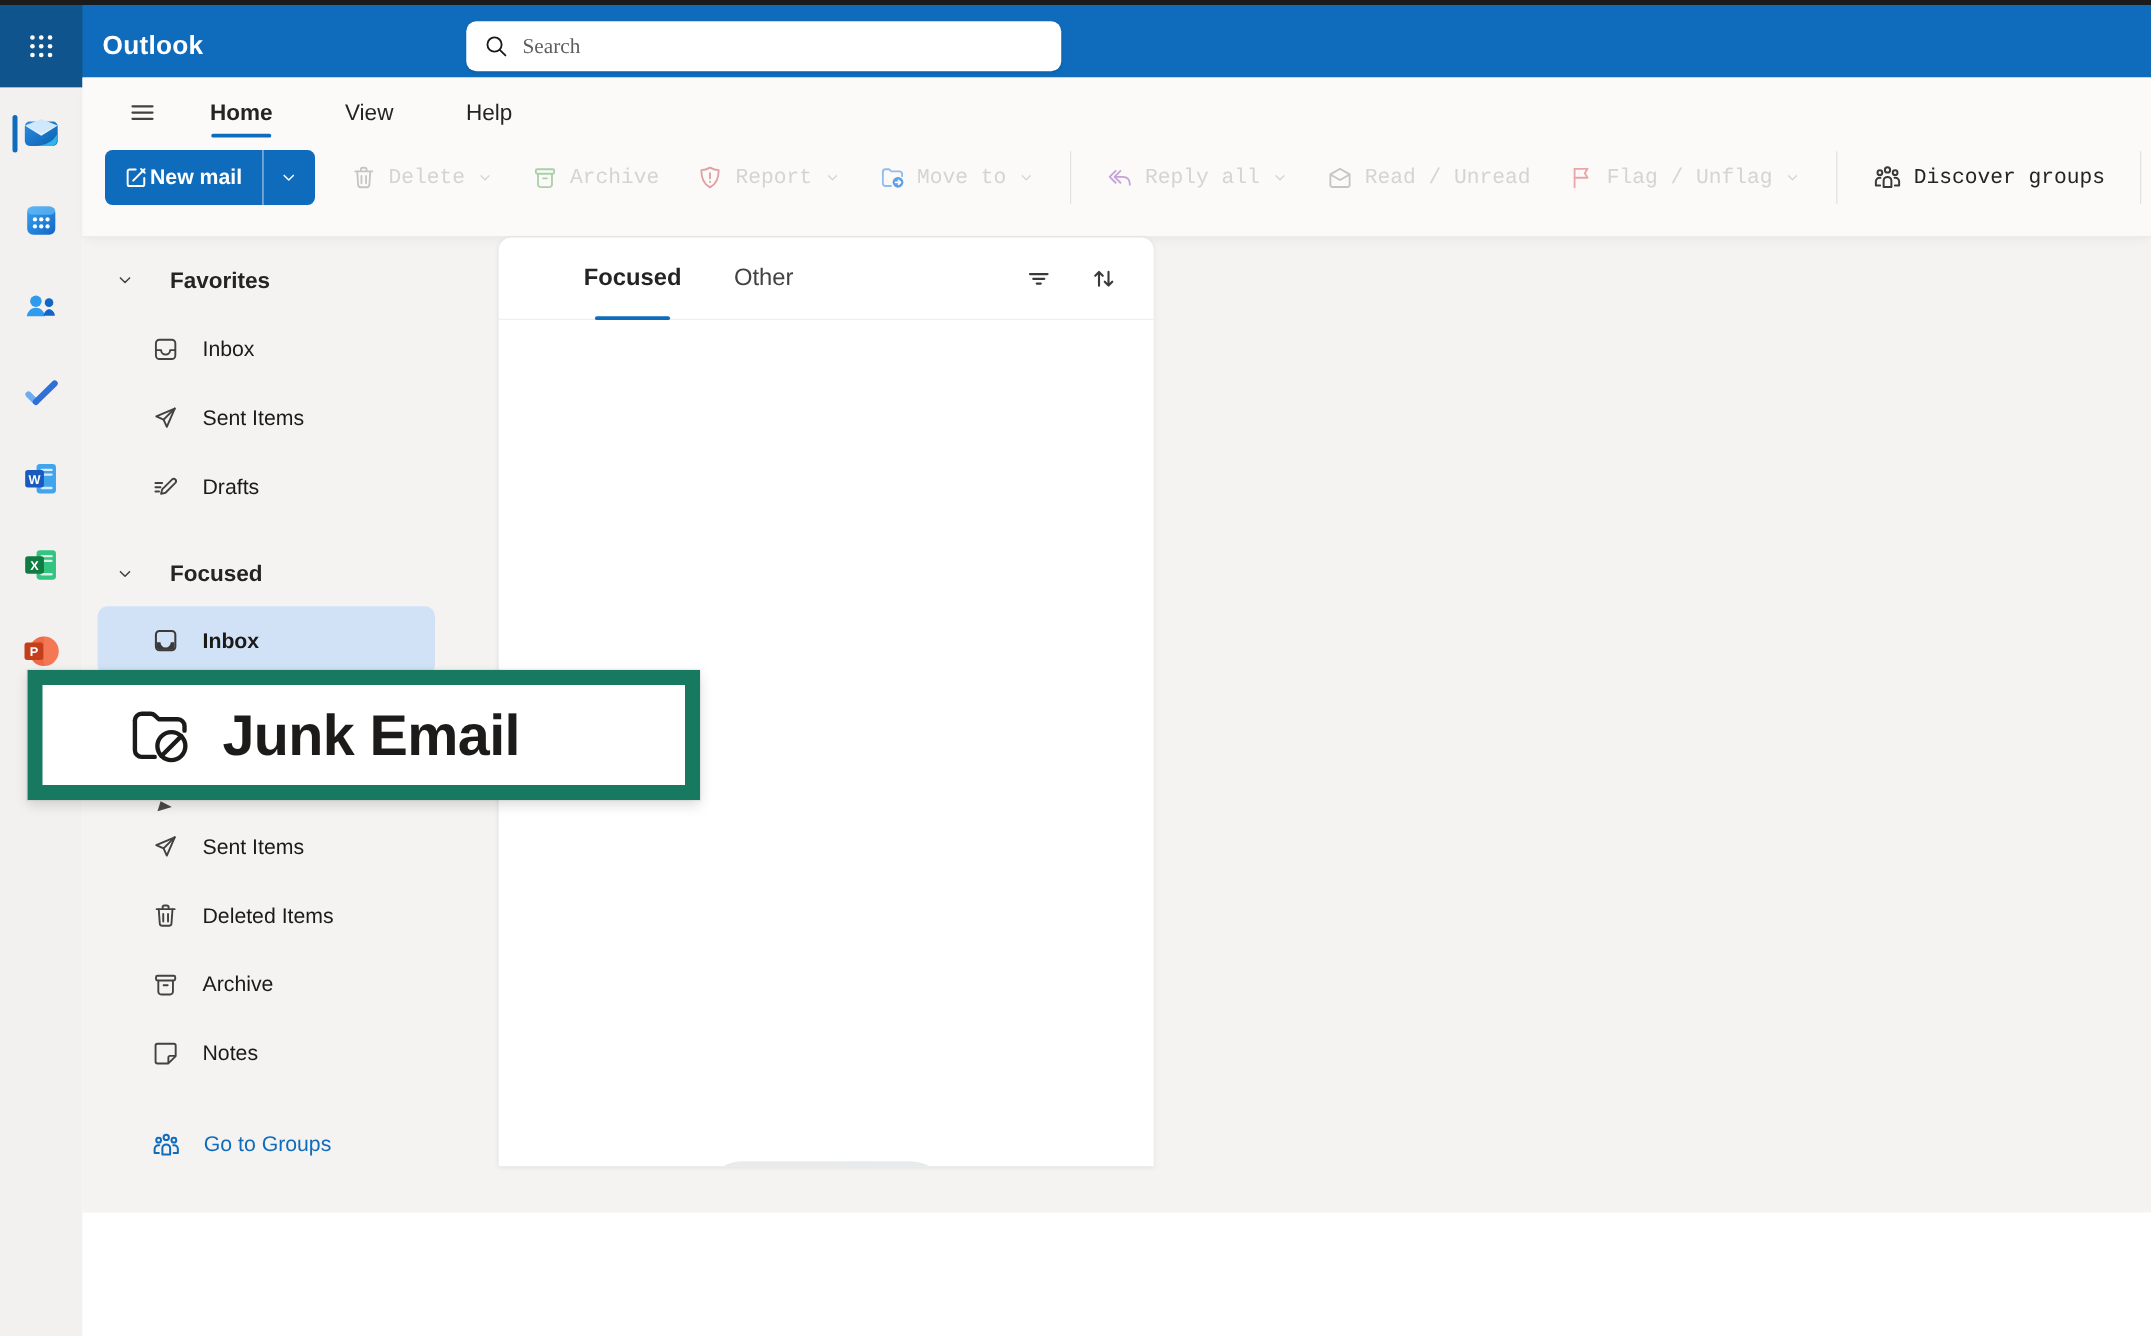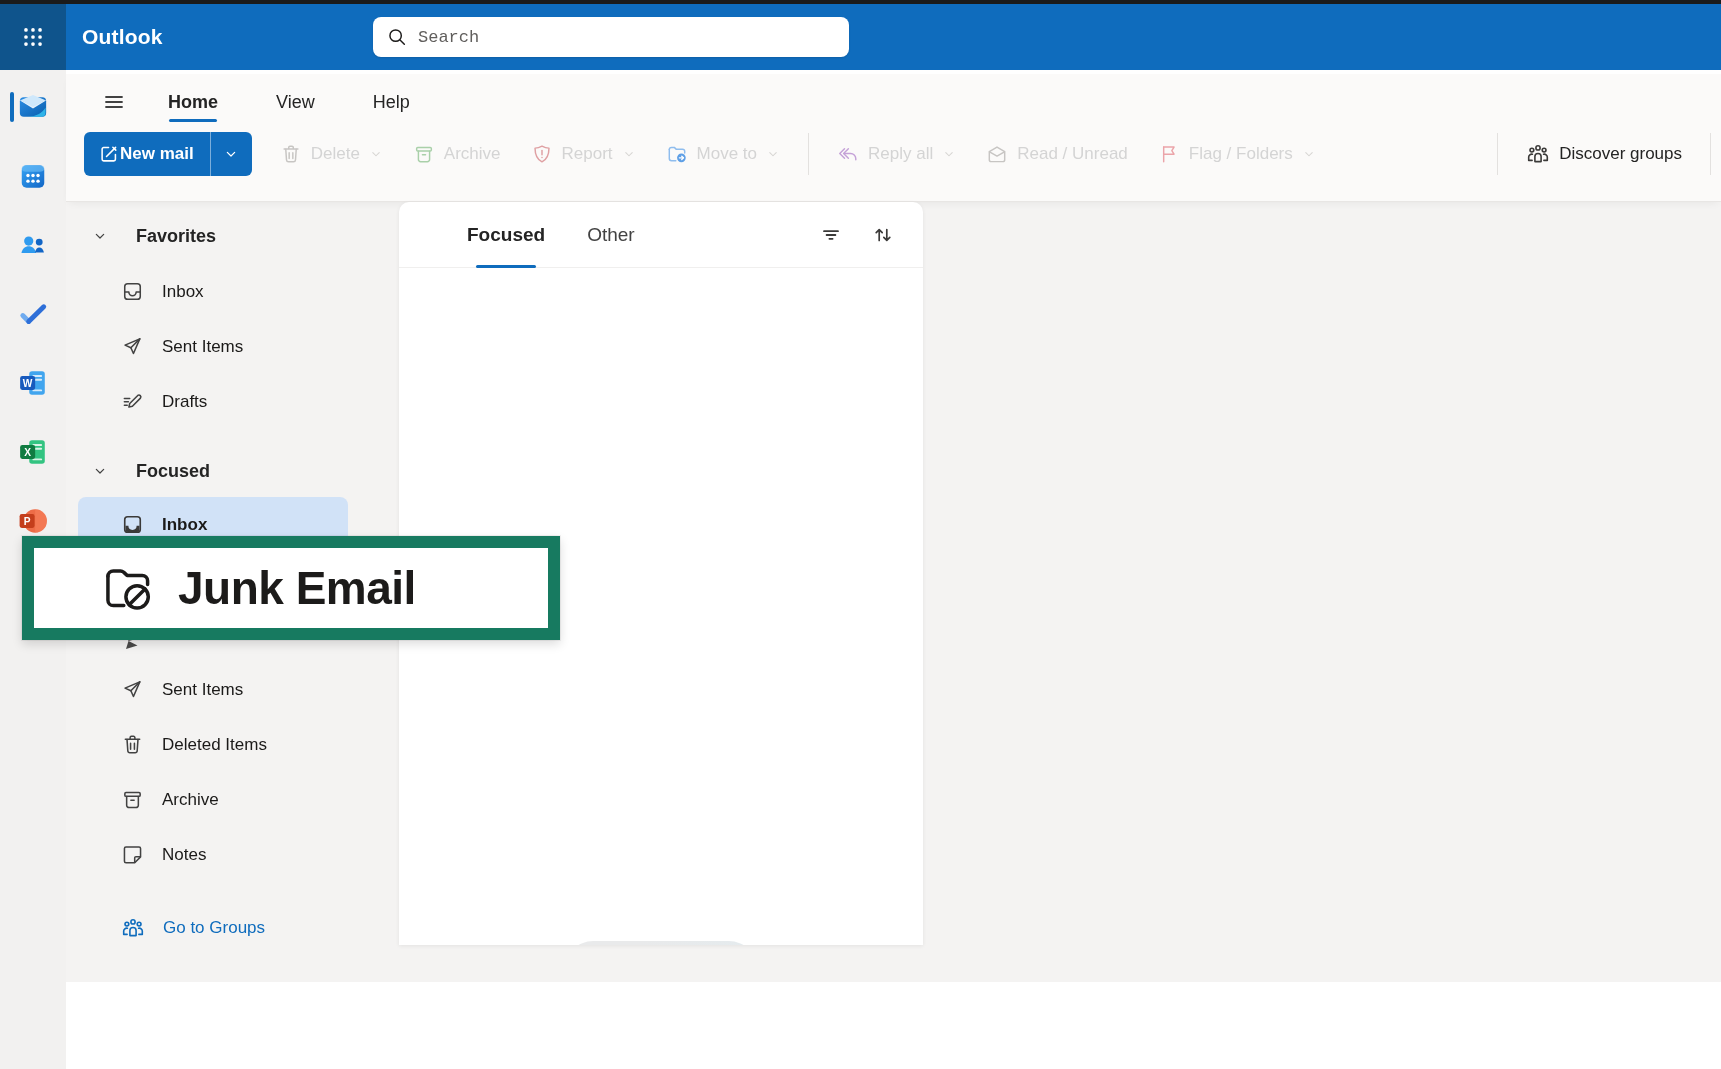--- a/index.html
+++ b/index.html
@@ -10,45 +10,45 @@
 
   
   .top-strip { position:absolute; left:0; top:0; width:1721px; height:4px; background:#1b1b1b; }
 
   
   .header { position:absolute; left:0; top:4px; width:1721px; height:66px; background:#0f6cbd; display:flex; align-items:center; }
   .waffle-tile { position:absolute; left:0; top:0; width:66px; height:66px; background:#0f548c; border:none; display:flex; align-items:center; justify-content:center; cursor:pointer; }
   .brand { position:absolute; left:82px; top:0; height:66px; display:flex; align-items:center; color:#fff; font-size:21px; font-weight:700; letter-spacing:.2px; }
   .search-wrap { position:absolute; left:373px; top:13px; width:476px; height:40px; background:#fff; border-radius:8px; display:flex; align-items:center; box-shadow:0 1px 2px rgba(0,0,0,.12); }
   .search-wrap .ic { margin-left:13px; color:#1b1a19; }
-  .search-input { flex:1; height:100%; border:none; outline:none; background:transparent; font-family:Liberation Mono, monospace; font-size:17px; color:#1b1a19; padding:0 12px 0 10px; }
+  .search-input { flex:1; height:100%; border:none; outline:none; background:transparent; font-family:Liberation Serif, serif; font-size:17px; color:#1b1a19; padding:0 12px 0 10px; }
   .search-input::placeholder { color:#605e5c; opacity:1; }
 
   
   .rail { position:absolute; left:0; top:70px; width:66px; height:999px; background:#f2f1f0; }
   .rail-item { position:absolute; left:9px; width:48px; height:48px; display:flex; align-items:center; justify-content:center; background:none; border:none; cursor:pointer; }
   .rail-ind { position:absolute; left:10px; width:4px; height:30px; border-radius:2px; background:#0f6cbd; }
 
   
-  .content { position:absolute; left:66px; top:74px; width:1655px; height:908px; background:#f4f3f2; }
+  .content { position:absolute; left:66px; top:62px; width:1655px; height:908px; background:#f4f3f2; }
 
   
   .ribbon { position:absolute; left:0; top:0; width:1655px; height:128px; background:#fbfaf9; border-bottom:1px solid #e8e6e4; box-shadow:0 4px 8px -3px rgba(0,0,0,.06); }
   .menu-row { position:absolute; left:0; top:8px; height:40px; display:flex; align-items:center; padding-left:28px; }
   .hamburger-btn { background:none; border:none; width:40px; height:36px; display:flex; align-items:center; justify-content:center; color:#424242; cursor:pointer; }
   .menu-tabs { display:flex; gap:54px; margin-left:32px; }
   .menu-tab { position:relative; background:none; border:none; font-family:inherit; font-size:18px; color:#242424; height:40px; padding:0 2px; cursor:pointer; }
   .menu-tab.active { font-weight:700; }
   .menu-tab.active .tab-underline { position:absolute; left:50%; transform:translateX(-50%); bottom:0; width:48px; height:3px; border-radius:3px; background:#0f6cbd; }
 
   .toolbar-row { position:absolute; left:0; top:50px; width:1655px; height:60px; display:flex; align-items:center; gap:26px; padding:0 10px 0 18px; }
   .newmail { display:flex; height:44px; border-radius:6px; overflow:hidden; flex:0 0 auto; }
   .nm-main { display:flex; align-items:center; background:#0f6cbd; color:#ffffff; border:none; font-family:inherit; font-size:17px; font-weight:600; padding:0 16px 0 14px; cursor:pointer; }
   .nm-chev { width:42px; background:#0f6cbd; border:none; border-left:1px solid rgba(255,255,255,.45); color:#fff; display:flex; align-items:center; justify-content:center; cursor:pointer; }
-  .tb-btn { display:flex; align-items:center; gap:9px; background:none; border:none; font-family:Liberation Sans, sans-serif; font-size:17px; color:#242424; height:44px; padding:0 2px; cursor:pointer; flex:0 0 auto; white-space:nowrap; }
+  .tb-btn { display:flex; align-items:center; gap:9px; background:none; border:none; font-family:Liberation Mono, monospace; font-size:17px; color:#242424; height:44px; padding:0 2px; cursor:pointer; flex:0 0 auto; white-space:nowrap; }
   .tb-btn.disabled { color:#d4d4d4; cursor:default; }
   .tb-sep { width:1px; height:42px; background:#e3e1df; flex:0 0 auto; }
   .tb-sep.push { margin-left:auto; }
   .chev-sm { color:#d7d5d3; }
   .tb-btn:not(.disabled) .chev-sm { color:#424242; }
 
   
   .folder-pane { position:absolute; left:0; top:128px; width:300px; }
   .section-hdr { height:40px; display:flex; align-items:center; gap:28px; padding-left:26px; font-size:18px; font-weight:700; color:#242424; background:none; border:none; width:100%; font-family:inherit; cursor:pointer; }
   .section-hdr .ic { color:#424242; }
@@ -433,21 +433,21 @@
           <svg class="ic" width="22" height="22" style="color:#c7c5c3">
               <use href="#i-mail-read"></use>
             </svg>
           <span>Read / Unread</span>
         </button>
 
         <button class="tb-btn disabled">
           <svg class="ic" width="22" height="22" style="color:#eba4a9">
               <use href="#i-flag"></use>
             </svg>
-          <span>Flag / Folders</span>
+          <span>Flag / Unflag</span>
           <svg class="ic chev-sm" width="14" height="14">
               <use href="#i-chevron"></use>
             </svg>
         </button>
 
         <div class="tb-sep push"></div>
 
         <button class="tb-btn">
           <svg class="ic" width="24" height="24" style="color:#3b3a39">
               <use href="#i-people-community"></use>

